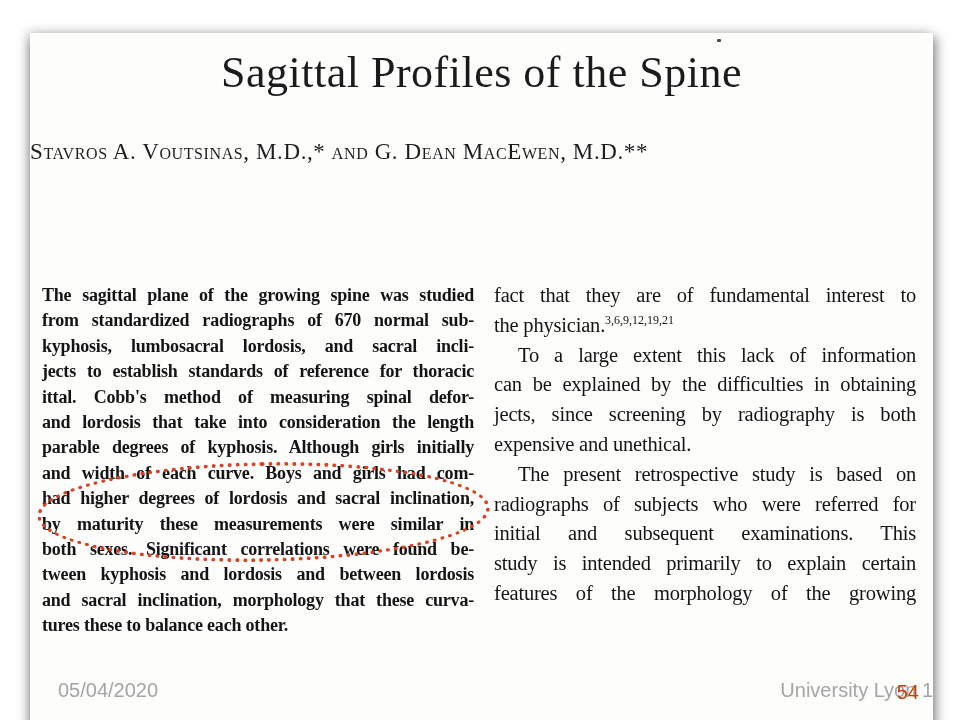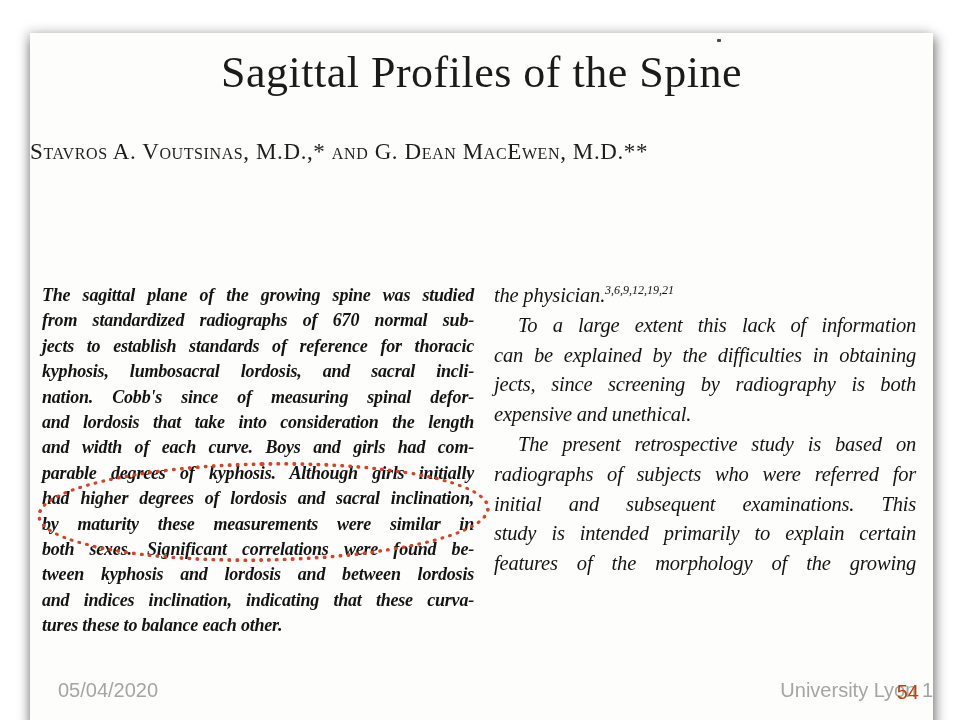--- a/index.html
+++ b/index.html
@@ -82,21 +82,21 @@
     letter-spacing: -0.2px;
   }
   .col-right {
     left: 464px;
     top: 248px;
     width: 422px;
     font-size: 20.5px;
     line-height: 29.8px;
     letter-spacing: -0.2px;
   }
-  .ln { min-height: 1em; font-style: italic; }
+  .ln { min-height: 1em; }
   .j {
     text-align: justify;
     text-align-last: justify;
     text-justify: inter-word;
   }
   .indent { padding-left: 24px; }
   sup.cite {
     font-size: 12px;
     vertical-align: super;
     line-height: 0;
@@ -135,35 +135,36 @@
 
     <div class="speck"></div>
 
     <h1 class="title">Sagittal Profiles of the Spine</h1>
 
     <div class="authors">Stavros A. Voutsinas, M.D.,* and G. Dean MacEwen, M.D.**</div>
 
     <div class="col col-left">
       <div class="ln j">The sagittal plane of the growing spine was studied</div>
       <div class="ln j">from standardized radiographs of 670 normal sub-</div>
+      <div class="ln j">kyphosis, lumbosacral lordosis, and sacral incli-</div>
       <div class="ln j">jects to establish standards of reference for thoracic</div>
-      <div class="ln j">kyphosis, lumbosacral lordosis, and sacral incli-</div>
-      <div class="ln j">nation. Cobb's since of measuring spinal defor-</div>
+      <div class="ln j">ittal. Cobb's method of measuring spinal defor-</div>
       <div class="ln j">and lordosis that take into consideration the length</div>
+      <div class="ln j">parable degrees of kyphosis. Although girls initially</div>
       <div class="ln j">and width of each curve. Boys and girls had com-</div>
-      <div class="ln j">parable degrees of kyphosis. Although girls initially</div>
       <div class="ln j">had higher degrees of lordosis and sacral inclination,</div>
       <div class="ln j">by maturity these measurements were similar in</div>
       <div class="ln j">both sexes. Significant correlations were found be-</div>
       <div class="ln j">tween kyphosis and lordosis and between lordosis</div>
-      <div class="ln j">and indices inclination, indicating that these curva-</div>
+      <div class="ln j">and sacral inclination, morphology that these curva-</div>
       <div class="ln">tures these to balance each other.</div>
     </div>
 
     <div class="col col-right">
+      <div class="ln j">fact that they are of fundamental interest to</div>
       <div class="ln"><span>the physician.</span><sup class="cite">3,6,9,12,19,21</sup></div>
       <div class="ln j indent">To a large extent this lack of information</div>
       <div class="ln j">can be explained by the difficulties in obtaining</div>
       <div class="ln j">jects, since screening by radiography is both</div>
       <div class="ln">expensive and unethical.</div>
       <div class="ln j indent">The present retrospective study is based on</div>
       <div class="ln j">radiographs of subjects who were referred for</div>
       <div class="ln j">initial and subsequent examinations. This</div>
       <div class="ln j">study is intended primarily to explain certain</div>
       <div class="ln j">features of the morphology of the growing</div>

